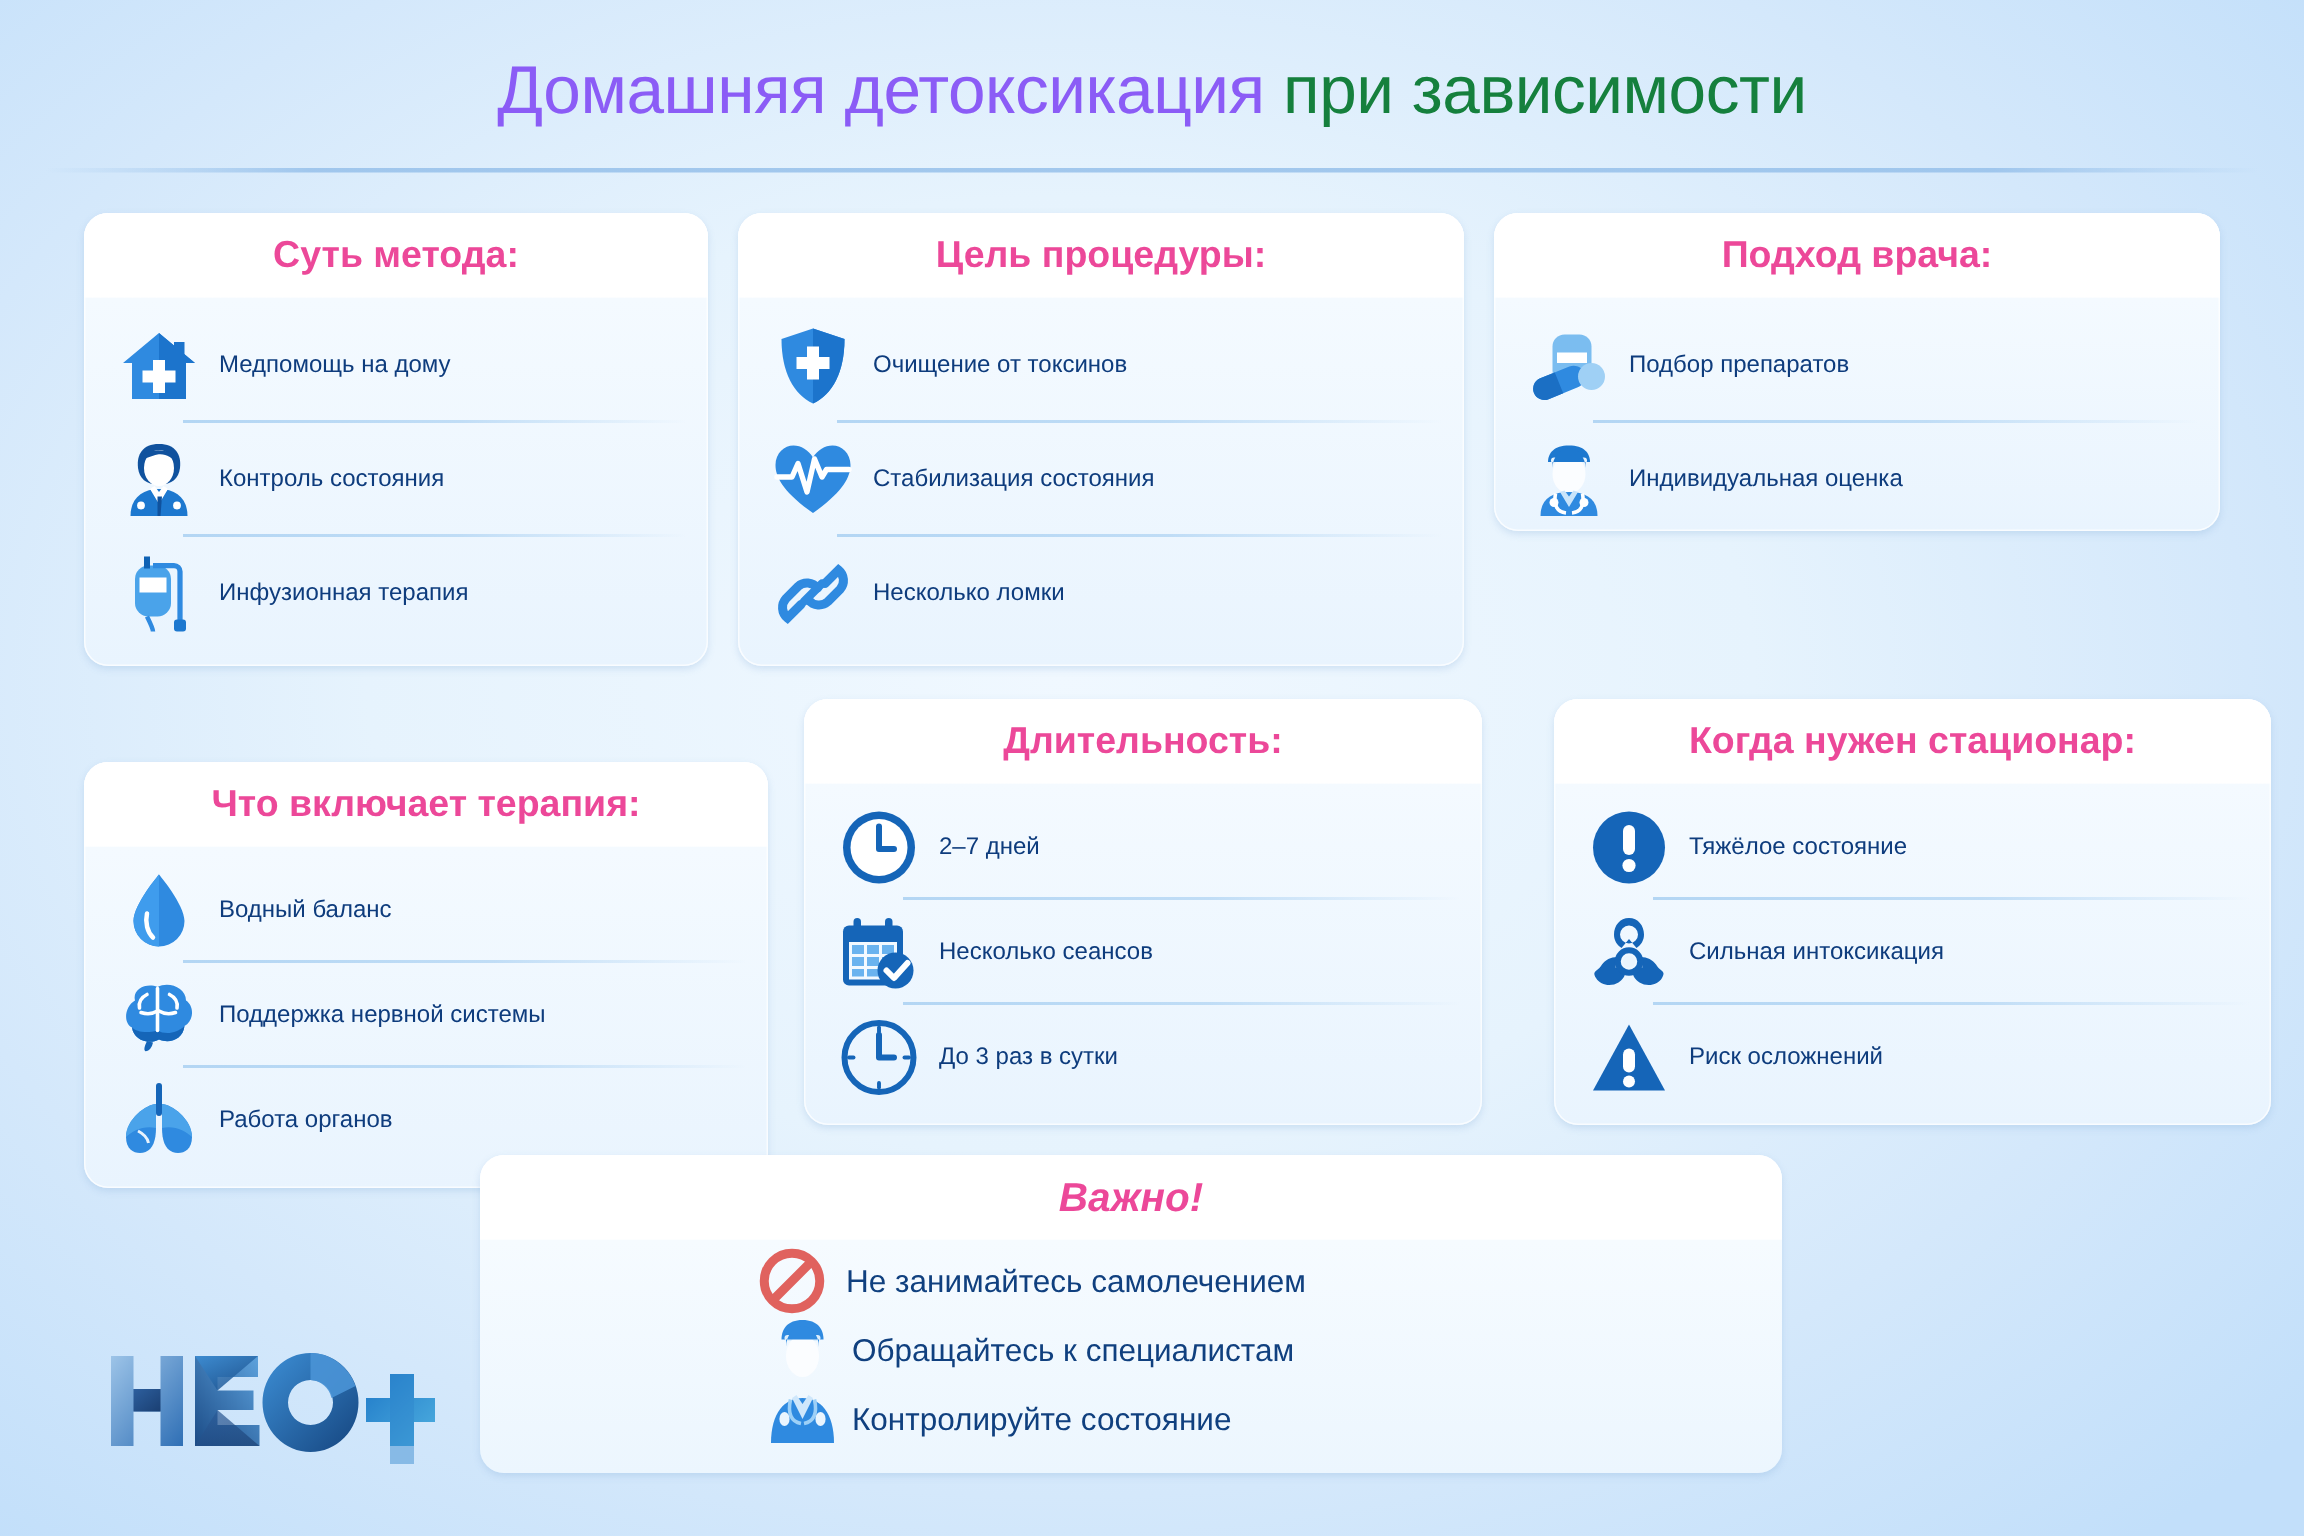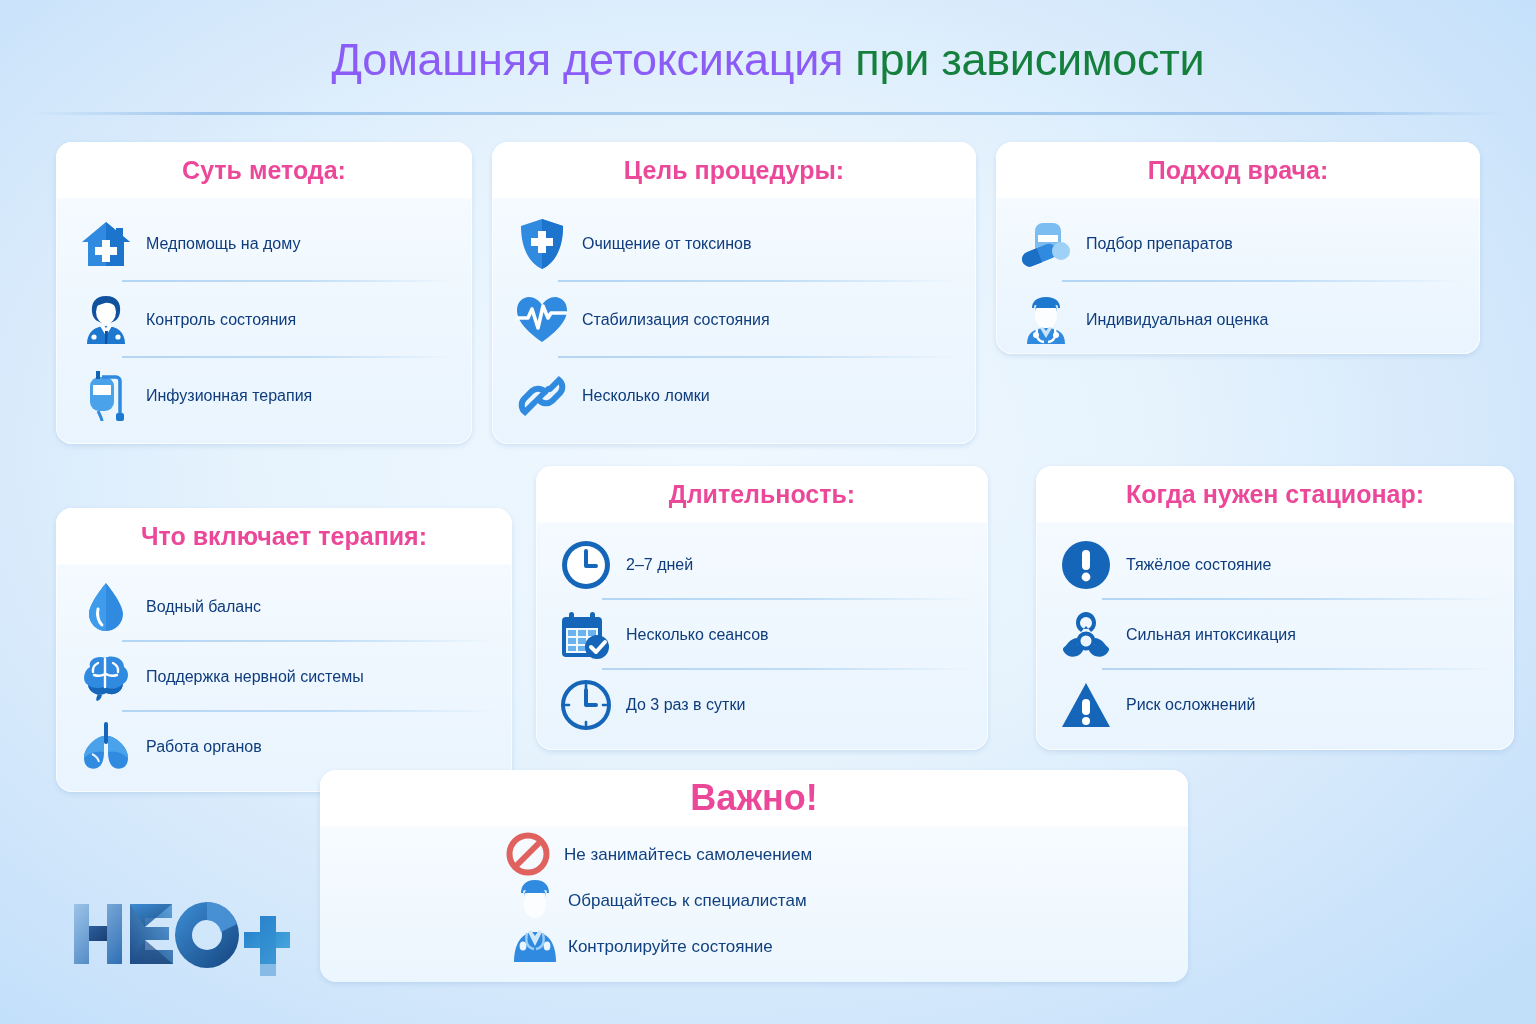--- a/index.html
+++ b/index.html
@@ -111,33 +111,33 @@
   
   #important-card {
     position: absolute;
     left: 320px; top: 770px;
     width: 868px; height: 212px;
     border-radius: 16px;
     overflow: hidden;
     background: linear-gradient(to bottom, #ffffff 0px, #ffffff 56px, #f6fbff 57px, #ecf6fe 100%);
     box-shadow: 0 2px 5px rgba(120,165,210,0.25);
   }
-  #important-card .card-header { font-size: 36px; }
+  #important-card .card-header { font-size: 27px; font-style: italic; }
   .imp-list {
     position: relative;
     padding-top: 6px;
   }
   .imp-row {
     display: flex;
     align-items: center;
     height: 46px;
     padding-left: 186px;
   }
   .imp-label {
-    font-size: 17px;
+    font-size: 21px;
     color: #10407f;
     white-space: nowrap;
     margin-left: 4px;
     text-align: right;
   }
   .imp-icon-no {
     position: absolute;
     left: 186px; top: 6px;
     width: 44px; height: 44px;
   }

